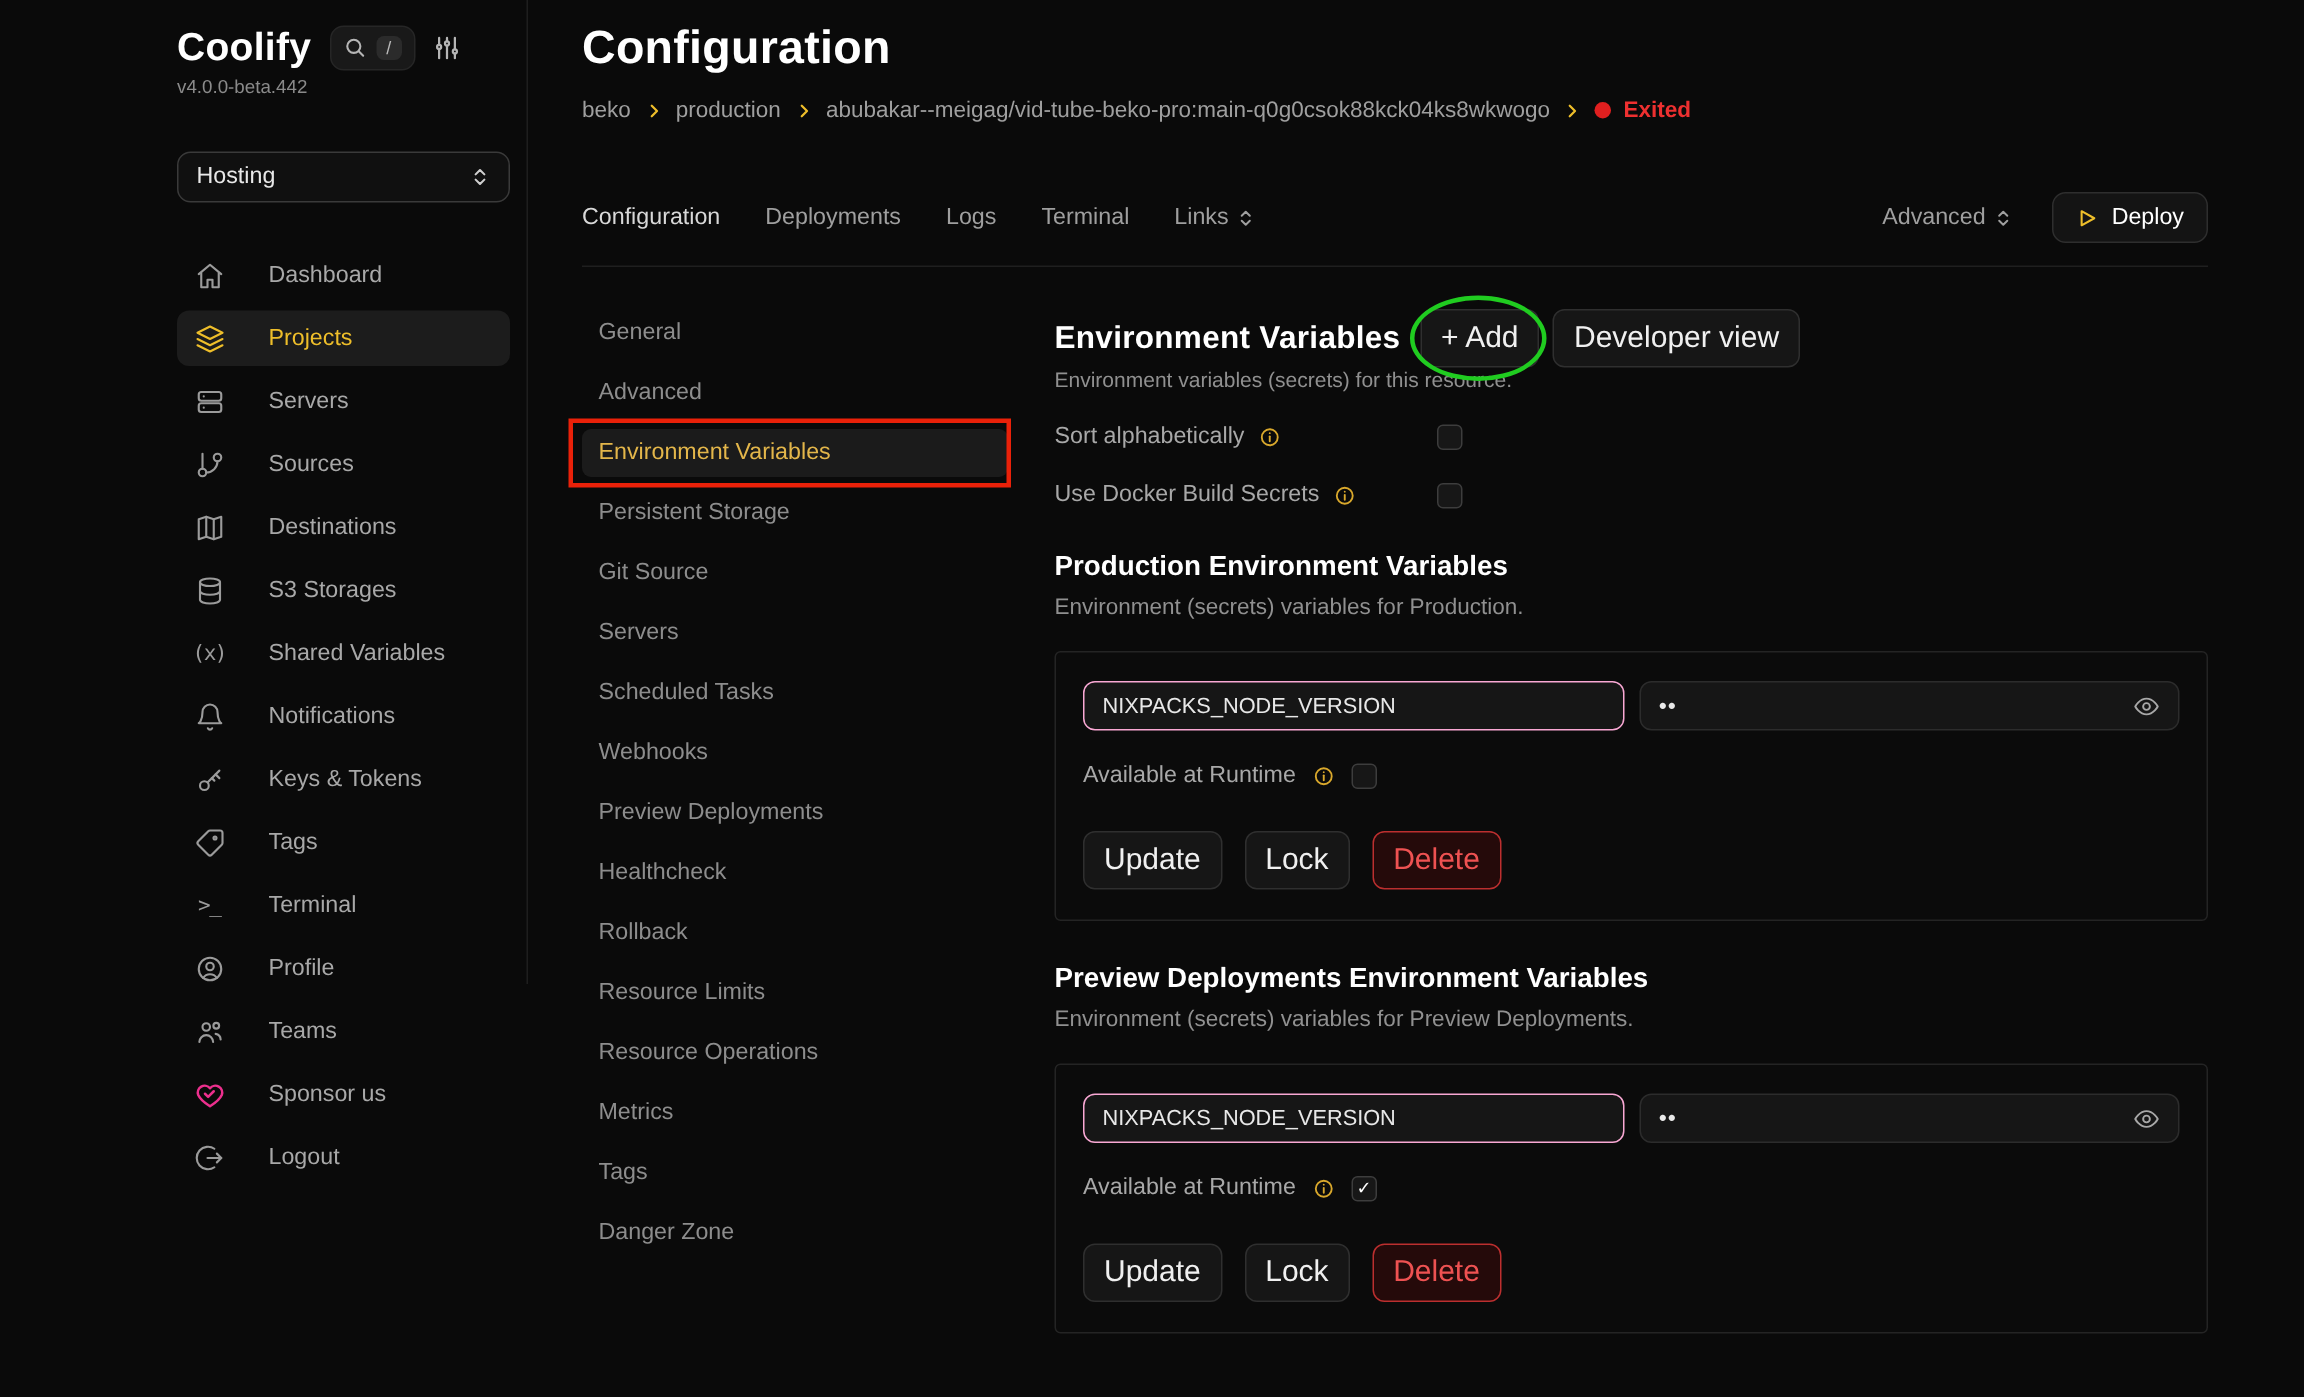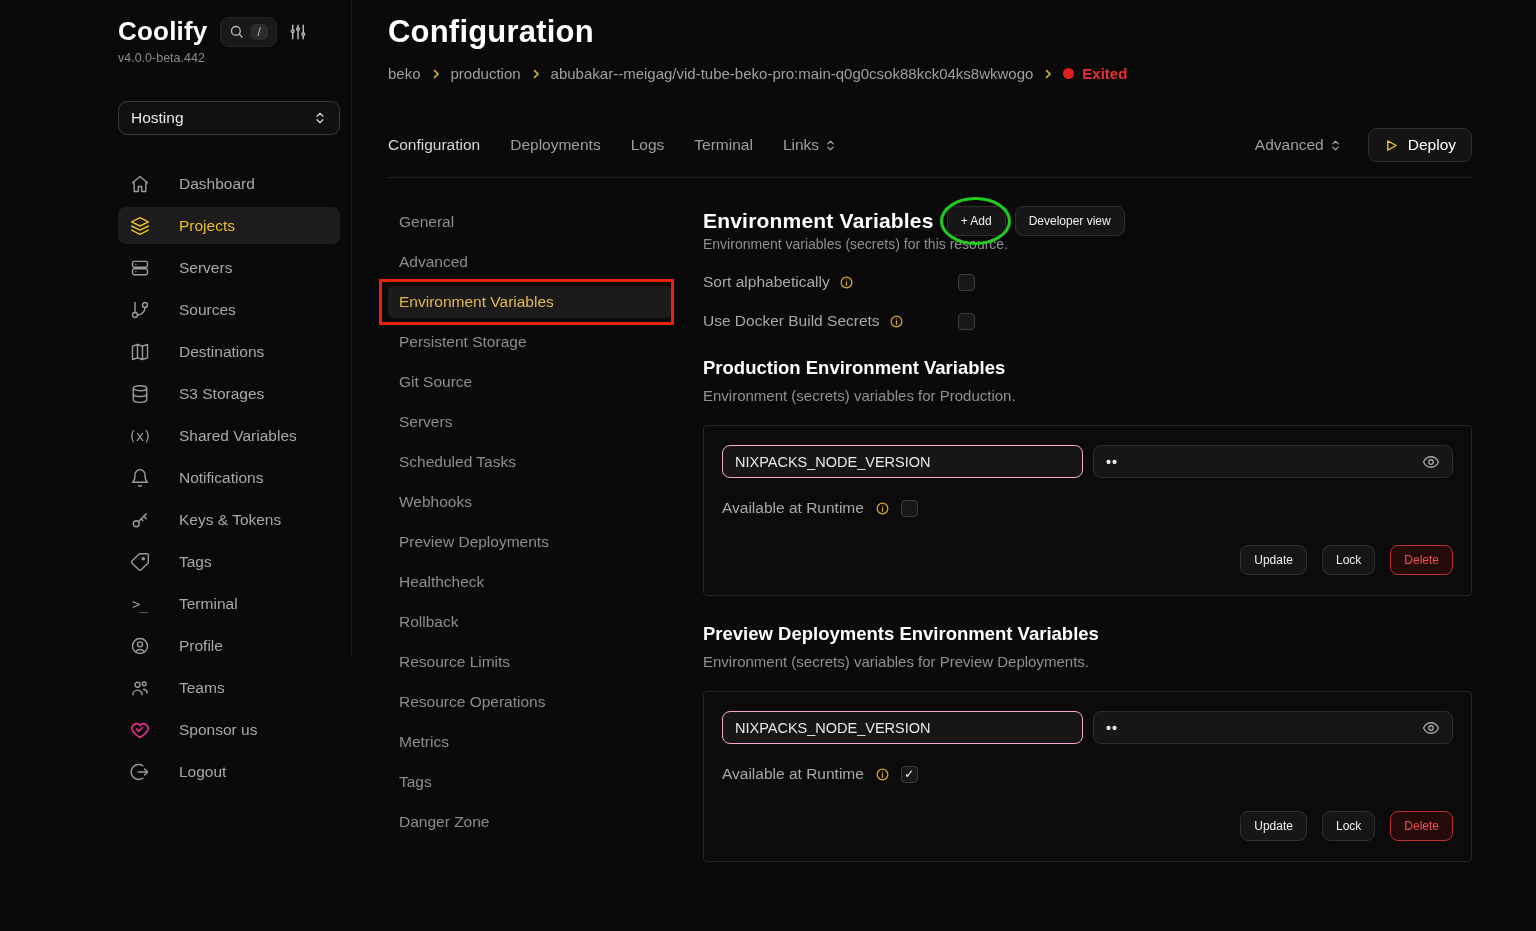--- a/index.html
+++ b/index.html
@@ -59,21 +59,21 @@
   .subnav-item { position:relative; font-size:15.5px; color:#8d8d8d; padding:7px 11px; border-radius:6px;
     margin-bottom:8px; cursor:pointer; }
   .subnav-item.active { background:#1b1b1b; color:#e3b64a; }
   .annotate-red { position:absolute; left:-9px; right:-2px; top:-7px; bottom:-7px;
     border:3px solid #ea2109; pointer-events:none; }
 
   .panel { flex:1; margin-left:31px; padding-top:6px; }
   .panel-head { display:flex; align-items:center; gap:9px; }
   .panel-title { font-size:21px; font-weight:800; color:#ffffff; letter-spacing:.2px; }
   .btn { background:#161616; border:1px solid #2f2f2f; border-radius:8px; color:#f0f0f0;
-    font-size:12px; padding:7px 13px; cursor:pointer; font-family:inherit; }
+    font-size:20px; padding:7px 13px; cursor:pointer; font-family:inherit; }
   .add-wrap { position:relative; margin-left:4px; }
   .annotate-green { position:absolute; left:-7px; right:-5px; top:-9px; bottom:-9px;
     border:3px solid #20cc20; border-radius:50%; pointer-events:none; }
   .panel-sub { font-size:14px; color:#909090; }
 
   .toggle-row { display:flex; align-items:center; margin-top:21px; }
   .toggle-label { display:flex; align-items:center; gap:9px; width:255px; font-size:15.5px; color:#a8a8a8; }
   .info-ico { color:#d9a82c; }
   .checkbox { width:17px; height:17px; border:1px solid #3d3d3d; background:#171717; border-radius:4px;
     cursor:pointer; display:flex; align-items:center; justify-content:center; color:#ffffff;
@@ -83,21 +83,21 @@
   .section-sub { margin-top:8px; font-size:15px; color:#909090; }
   .card { margin-top:21px; border:1px solid #242424; border-radius:4px; padding:19px 18px 20px 18px; background:#0b0b0b; }
   .var-row { display:flex; gap:10px; }
   .text-input { width:361px; height:33px; background:#161616; border:1px solid #f9a8d4; border-radius:8px;
     color:#e8e8e8; font-size:14.5px; padding:0 12px; font-family:inherit; }
   .value-field { flex:1; height:33px; background:#161616; border:1px solid #2c2c2c; border-radius:8px;
     display:flex; align-items:center; padding:0 12px; }
   .value-dots { flex:1; color:#e8e8e8; font-size:14.5px; font-weight:700; letter-spacing:1px; }
   .eye { color:#a8a8a8; cursor:pointer; }
   .runtime-row { display:flex; align-items:center; gap:11px; margin-top:21px; font-size:15.5px; color:#a8a8a8; }
-  .card-actions { display:flex; justify-content:flex-end; gap:15px; margin-top:28px; }
+  .card-actions { display:flex; gap:15px; margin-top:28px; }
   .btn-danger { background:#250a0a; border:1px solid #bc2f2f; color:#ee5252; }
 </style>
 </head>
 <body>
 
 <div class="app">
 
   <aside class="sidebar">
     <div class="logo-row">
       <div class="logo">Coolify</div>

